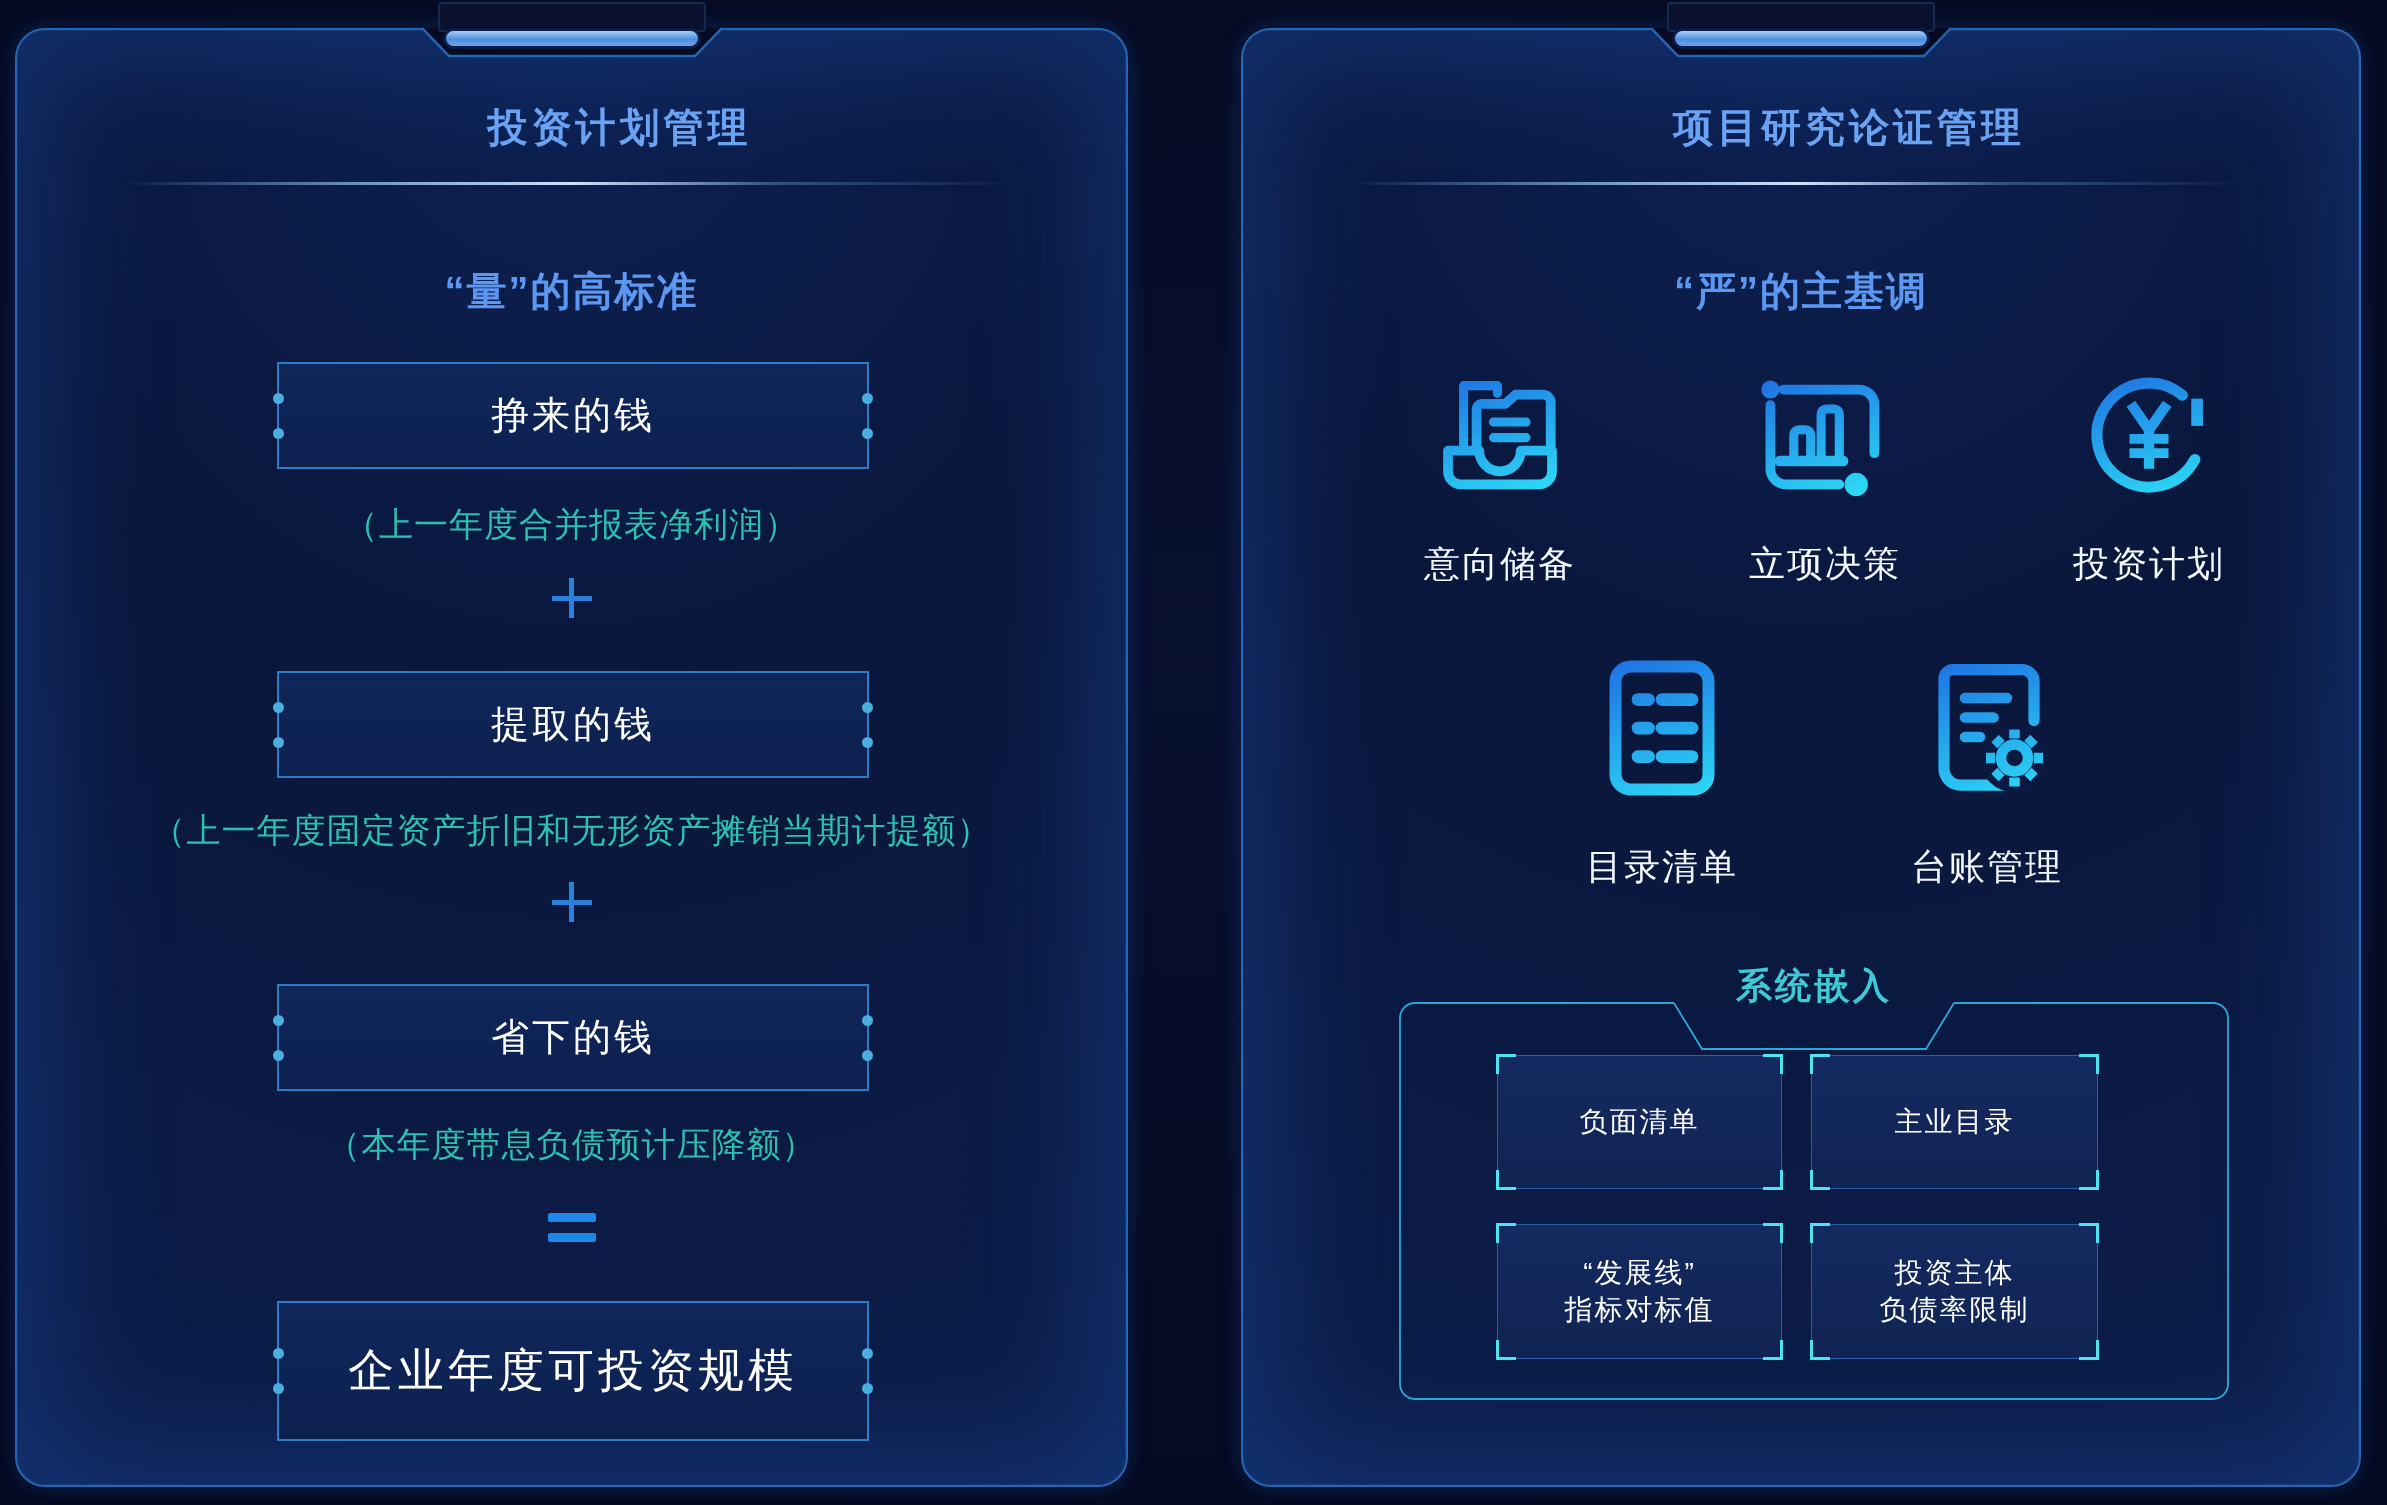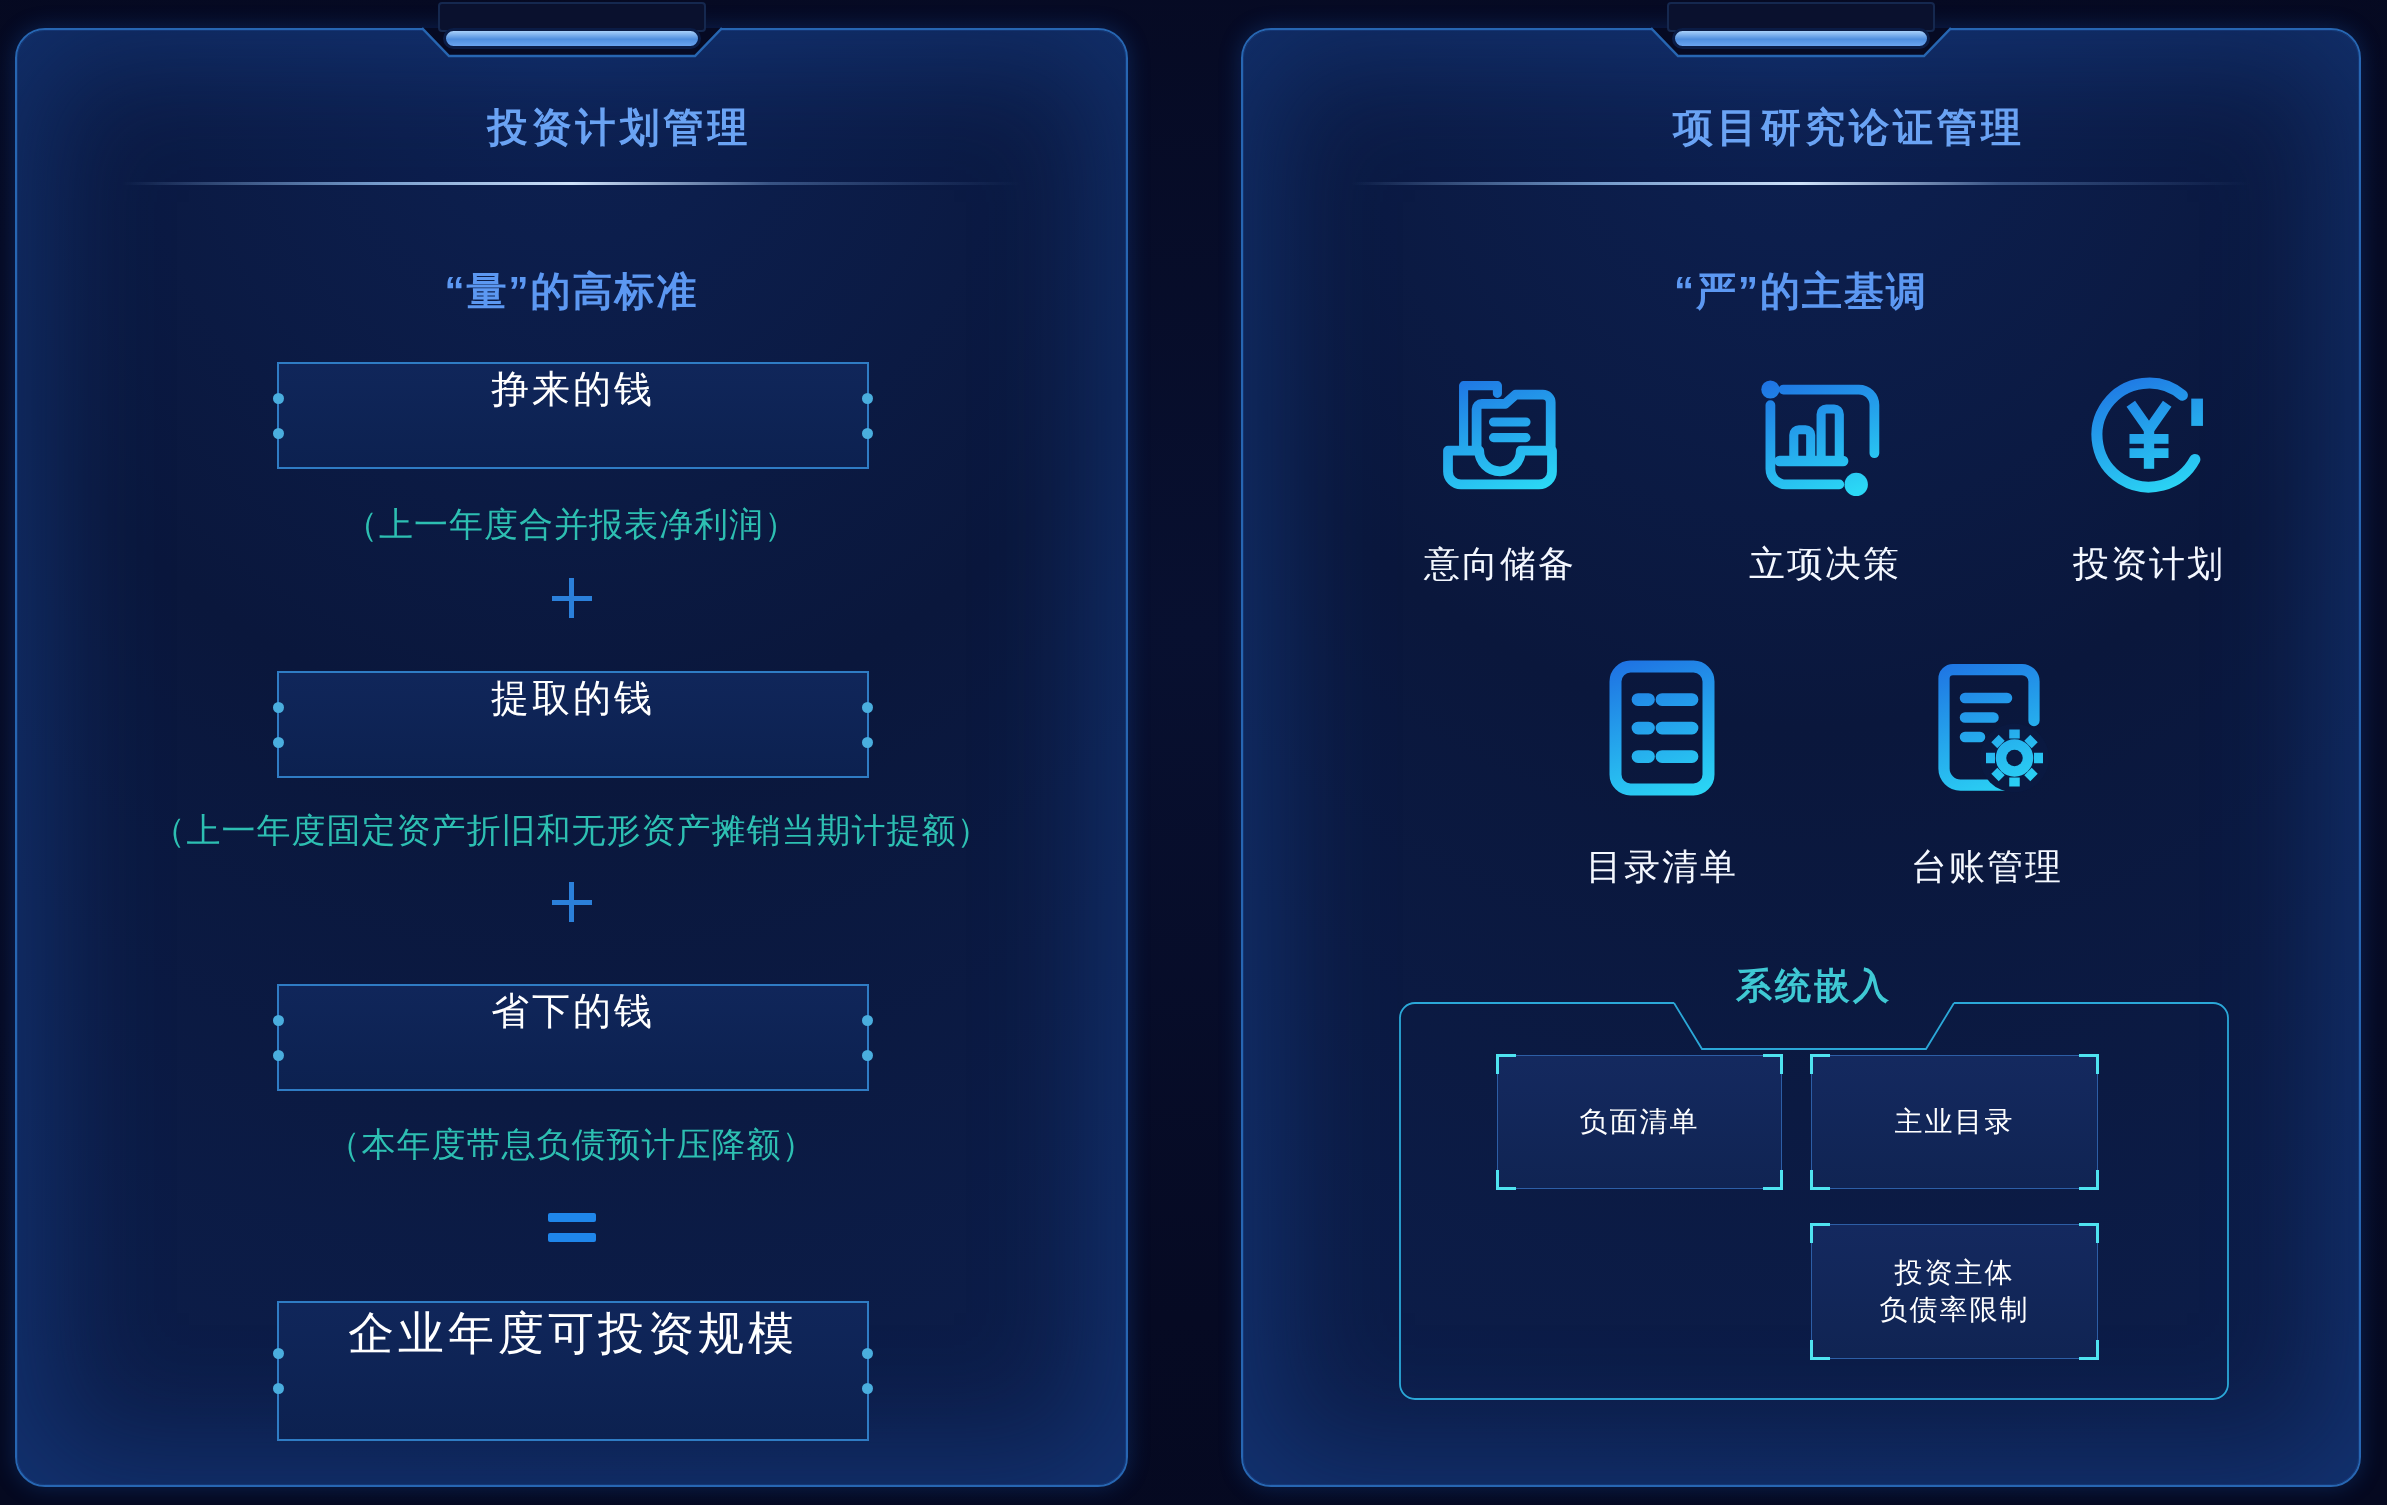--- a/index.html
+++ b/index.html
@@ -31,21 +31,21 @@
   .p-title{position:absolute;top:70px;left:0;width:100%;text-align:center;
        font-size:40px;font-weight:bold;letter-spacing:4px;color:#6aa3f4;padding-left:48px;}
   .divider{position:absolute;top:152px;left:50%;transform:translateX(-50%);width:900px;height:3px;border-radius:2px;
        background:linear-gradient(90deg,rgba(120,170,240,0) 0%,rgba(150,195,245,.75) 28%,#cfe2fa 50%,rgba(140,185,240,.35) 72%,rgba(120,170,240,0) 100%);}
   .p-sub{position:absolute;top:234px;left:0;width:100%;text-align:center;
        font-size:40px;font-weight:bold;letter-spacing:2px;color:#5c98f2;}
 
   
   .step-box{position:absolute;left:260px;width:592px;height:107px;box-sizing:border-box;
        background:linear-gradient(180deg,#10265a 0%,#0c2150 100%);
-       border:2px solid #2f7cc4;display:flex;justify-content:center;
+       border:2px solid #2f7cc4;display:flex;align-items:center;justify-content:center;
        color:#ffffff;font-size:38px;letter-spacing:3px;}
   .step-box .dot{position:absolute;width:11px;height:11px;border-radius:50%;background:#4aaede;}
   .dot.l1{left:-6px;top:calc(50% - 23px);} .dot.l2{left:-6px;top:calc(50% + 12px);}
   .dot.r1{right:-6px;top:calc(50% - 23px);} .dot.r2{right:-6px;top:calc(50% + 12px);}
   .note{position:absolute;left:0;width:100%;text-align:center;color:#2dbfb2;font-size:34px;letter-spacing:1px;}
   .op{position:absolute;left:50%;transform:translateX(-50%);}
   .plus{width:40px;height:40px;}
   .plus .h{position:absolute;top:17.5px;left:0;width:40px;height:5px;background:#2b80da;}
   .plus .v{position:absolute;left:17.5px;top:0;width:5px;height:40px;background:#2b80da;}
   .equals{width:48px;height:30px;}
@@ -229,20 +229,28 @@
 
     </div>
     <div class="ebox c2 r1">
       <i class="bk tl"></i>
         <i class="bk tr"></i>
       <i class="bk bl"></i>
         <i class="bk br"></i>
       <span>主业目录</span>
 
     </div>
+    <div class="ebox c1 r2">
+      <i class="bk tl"></i>
+        <i class="bk tr"></i>
+      <i class="bk bl"></i>
+        <i class="bk br"></i>
+      <span>“发展线”</span>
+      <span>指标对标值</span>
+    </div>
     <div class="ebox c2 r2">
       <i class="bk tl"></i>
         <i class="bk tr"></i>
       <i class="bk bl"></i>
         <i class="bk br"></i>
       <span>投资主体</span>
       <span>负债率限制</span>
     </div>
   </div>
 </section>

